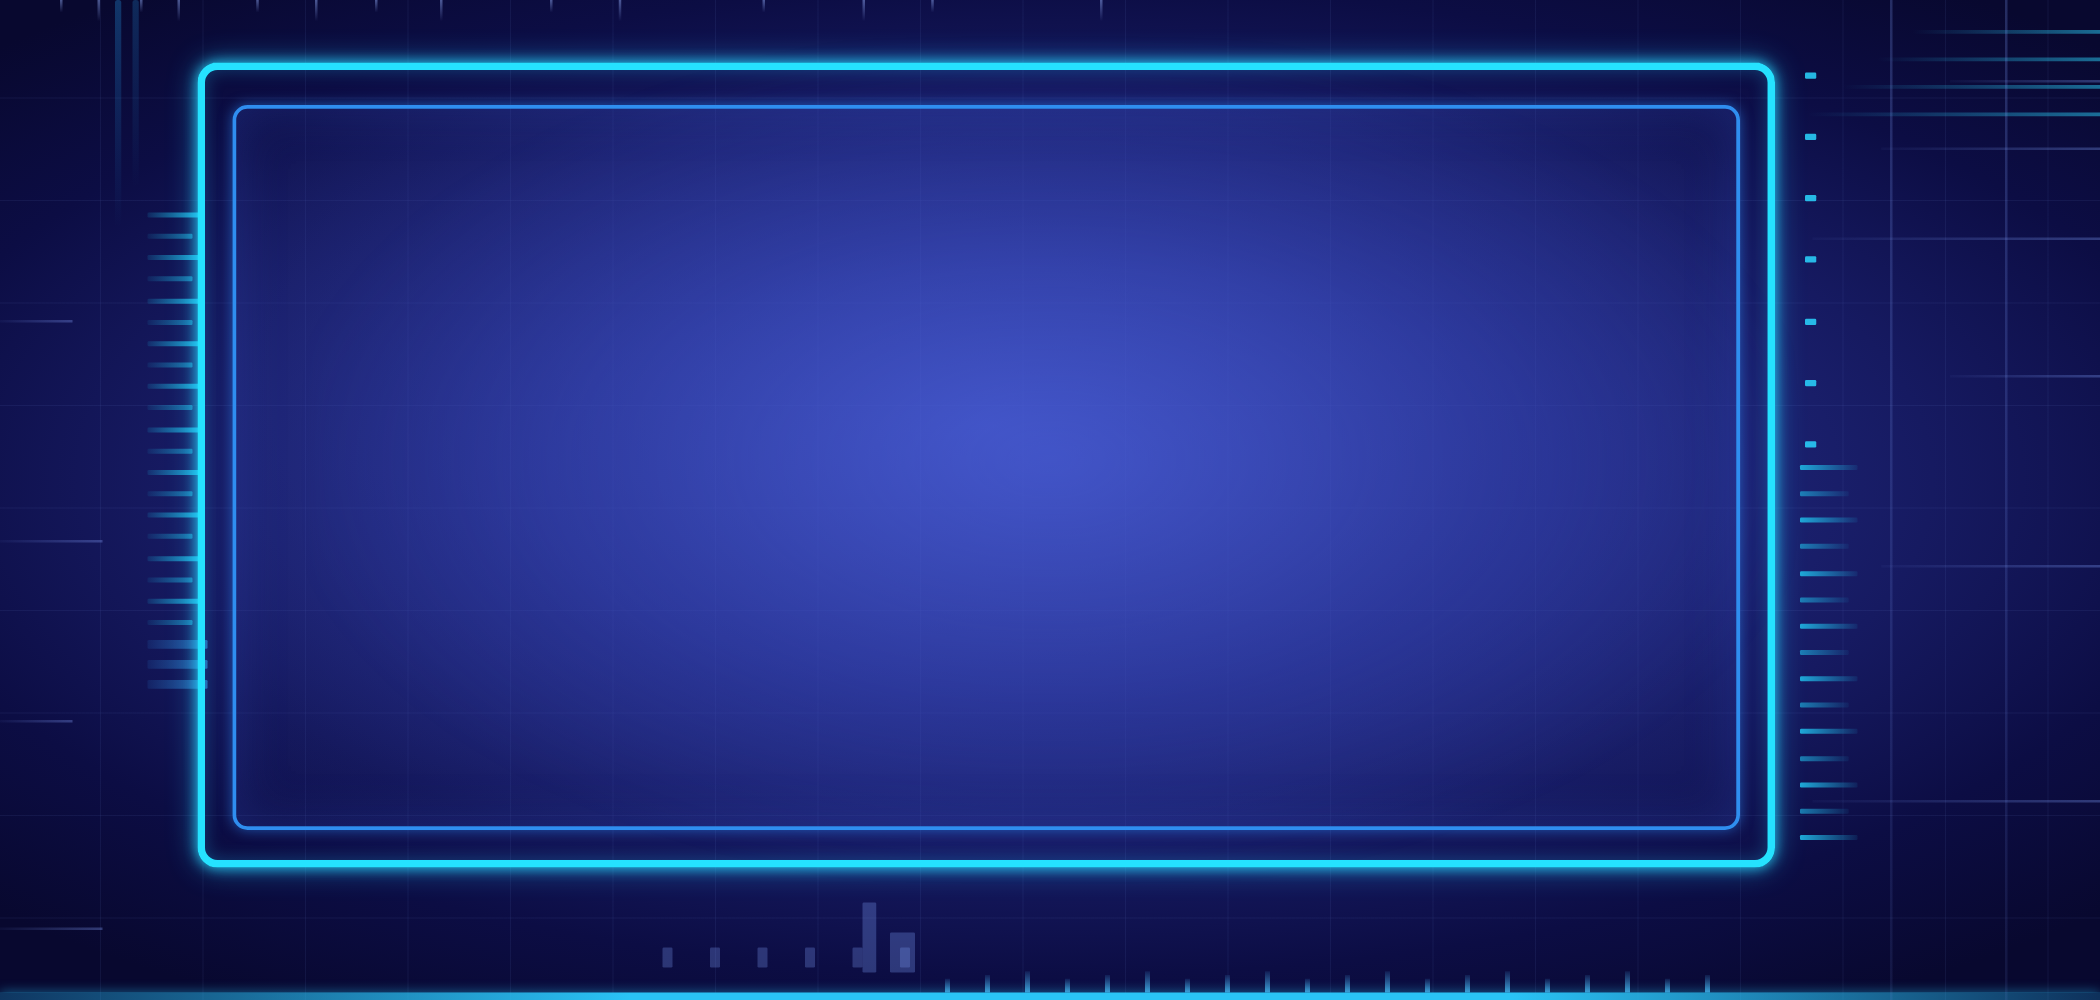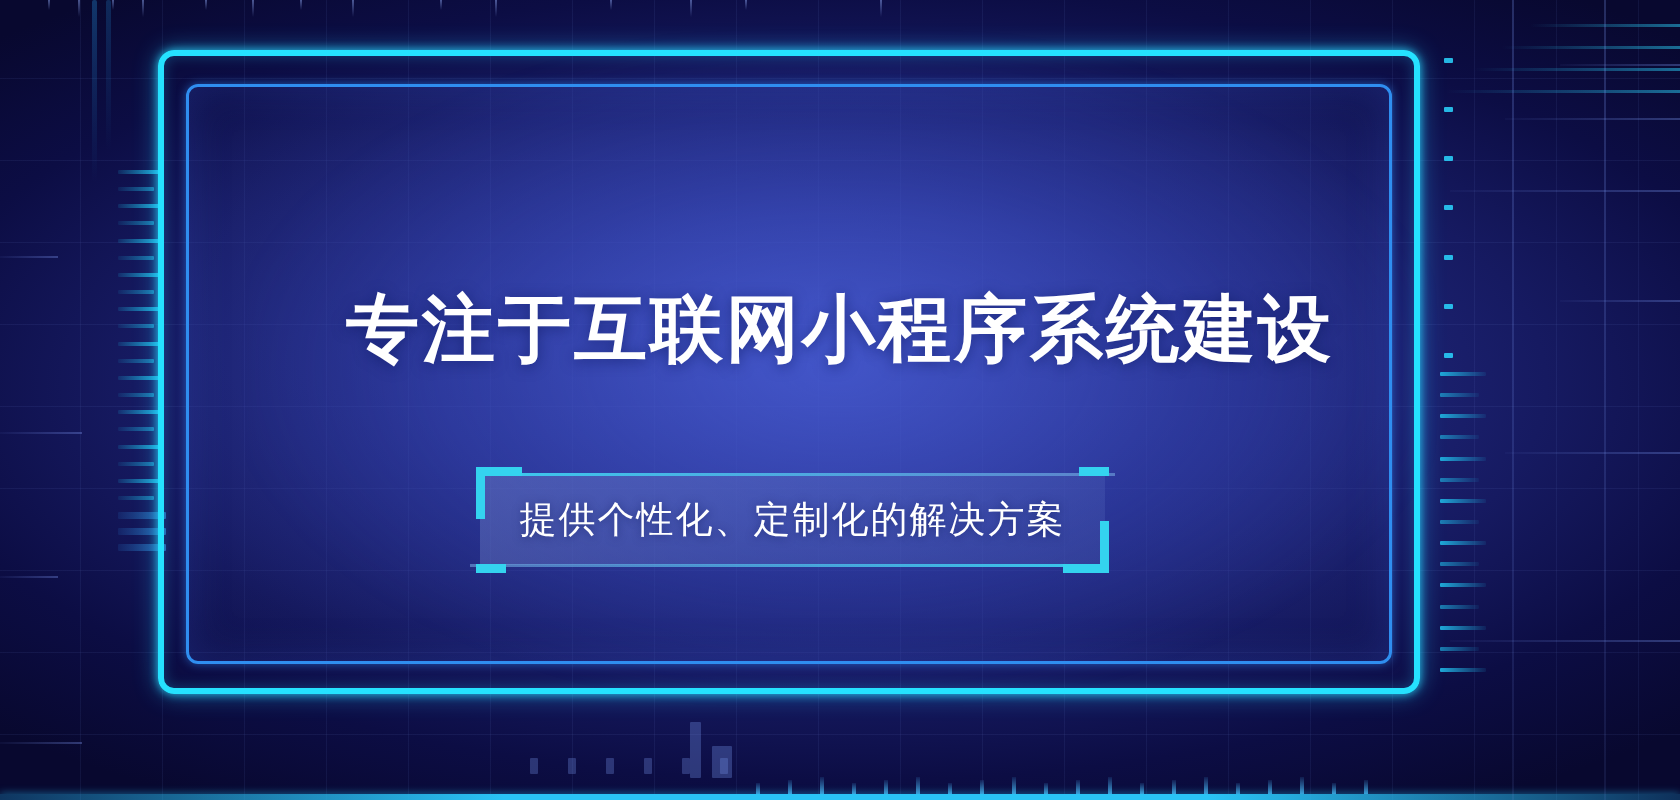--- a/index.html
+++ b/index.html
@@ -337,32 +337,21 @@
       <i></i>
       <i></i>
       <i></i>
       <i></i>
       <i></i>
     </div>
 
   <div class="neon-frame"></div>
   <div class="inner-panel"></div>
 
-  <div class="title">专注于互联网小程序系统建设</div>
-
-  <div class="sub-wrap">
-    <div class="sub-fill"></div>
-    <div class="sub-line-top"></div>
-    <div class="sub-line-bottom"></div>
-    <div class="corner tl"></div>
-    <div class="corner tr"></div>
-    <div class="corner bl"></div>
-    <div class="corner br"></div>
-    <div class="subtitle">提供个性化、定制化的解决方案</div>
-  </div>
+
 
   <div class="bottom-blocks">
     <i></i>
       <i></i>
       <i></i>
       <i></i>
       <i></i>
       <i></i>
   </div>
   <div class="bottom-tall">

